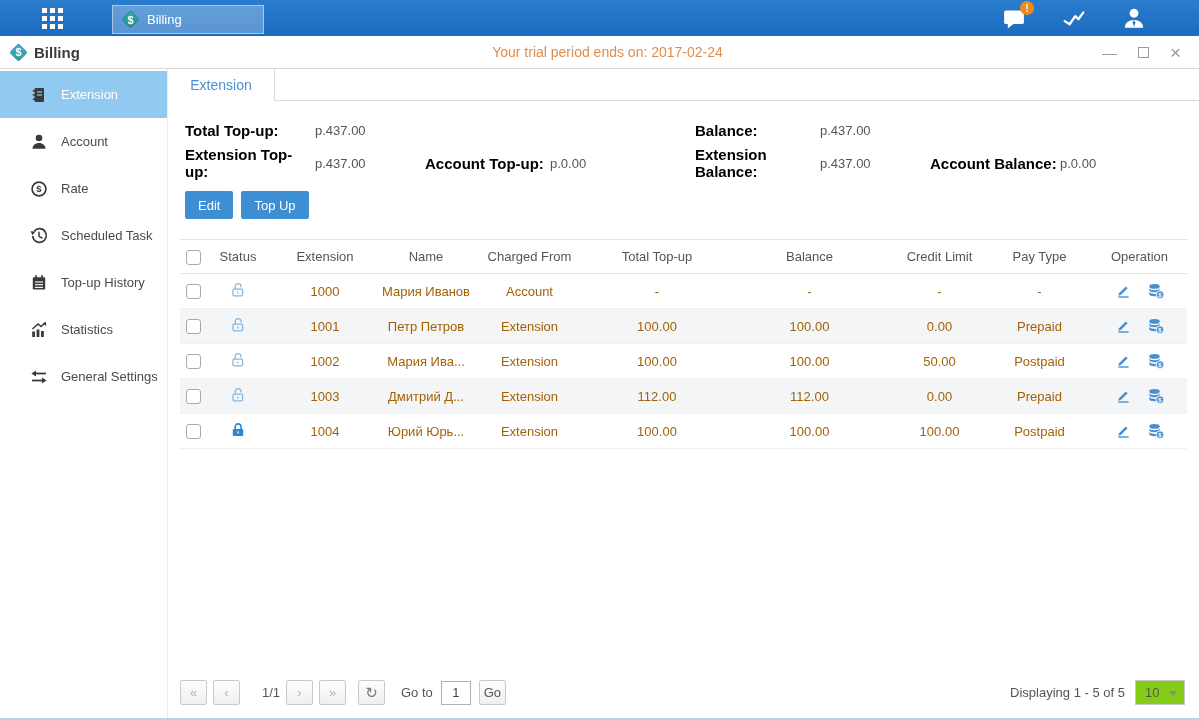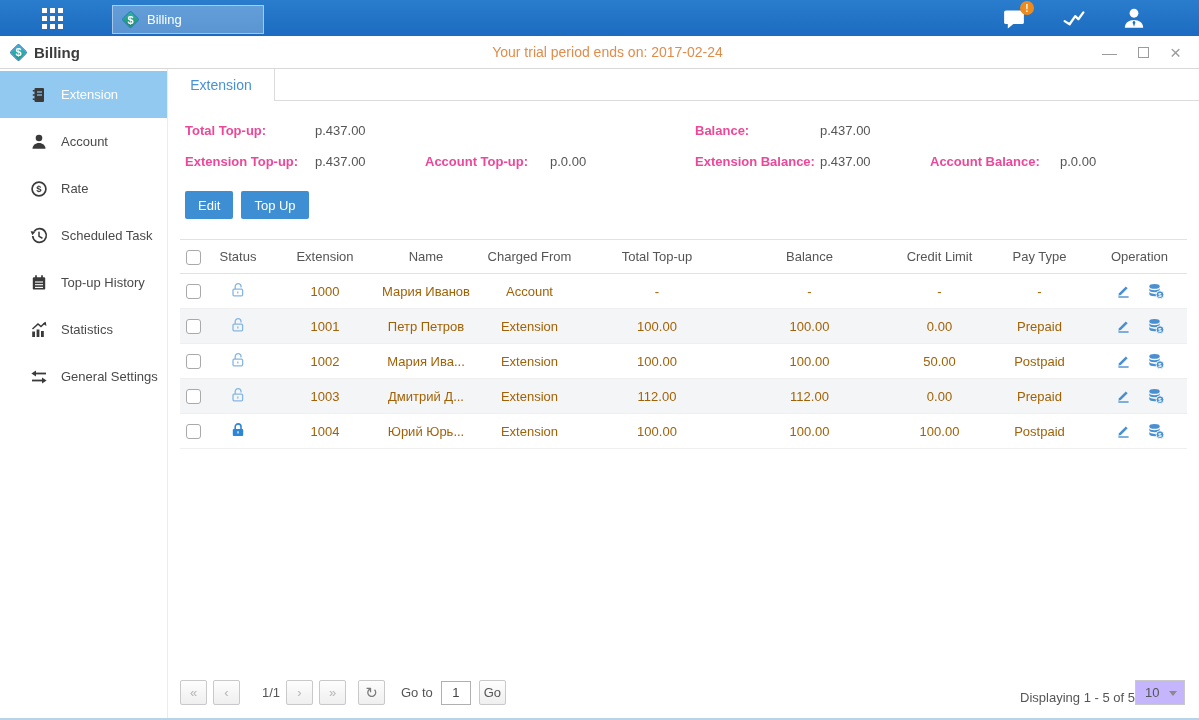--- a/index.html
+++ b/index.html
@@ -58,21 +58,21 @@
   .content { flex:1; display:flex; flex-direction:column; min-width:0; }
   .tabstrip { height:32px; flex:0 0 32px; display:flex; }
   .tab-active { width:107px; display:flex; align-items:center; justify-content:center;
     color:#4a90d6; font-size:14px; border-right:1px solid #dcdcdc; background:#fff;
     cursor:pointer; }
   .tabstrip-rest { flex:1; border-bottom:1px solid #dcdcdc; }
 
   .summary { padding:14px 0 0 17px; }
   .sum-row { display:grid; grid-template-columns:130px 110px 125px 145px 125px 110px 130px auto;
     height:31px; align-items:center; }
-  .sum-label { font-size:13px; font-weight:bold; color:#ec4899; }
+  .sum-label { font-size:15px; font-weight:bold; color:#000000; }
   .sum-value { font-size:13px; color:#555; }
 
   .actions { margin:14px 0 0 17px; display:flex; gap:8px; }
   .btn-blue { background:#3d8ed2; color:#fff; border:none; font-size:13px;
     height:28px; padding:0 13px; border-radius:2px; cursor:pointer;
     font-family:inherit; }
 
   table.grid { margin:20px 12px 0; border-collapse:collapse; width:calc(100% - 24px);
     table-layout:fixed; }
   table.grid th { height:34px; font-size:13px; font-weight:normal; color:#555;
@@ -93,22 +93,22 @@
     align-items:center; font-size:13px; color:#555; }
   .pg-btn { width:27px; height:25px; border:1px solid #c9c9c9; border-radius:2px;
     background:linear-gradient(#fdfdfd,#efefef); color:#b5b5b5; font-size:13px;
     display:flex; align-items:center; justify-content:center; cursor:pointer;
     margin-right:6px; }
   .pg-btn.refresh { color:#7a7a7a; font-size:15px; margin-left:6px; }
   .pg-num { width:34px; text-align:right; margin-right:6px; }
   .goto-label { margin:0 8px 0 10px; }
   .goto-input { width:30px; height:24px; border:1px solid #b0b0b0; text-align:center;
     font-size:13px; color:#444; font-family:inherit; margin-right:8px; }
-  .pg-right { margin-left:auto; display:flex; align-items:flex-end; }
-  .pagesize { width:50px; height:25px; border:1px solid #c9c9c9; background:#c4b5fd;
+  .pg-right { margin-left:auto; display:flex; align-items:center; gap:10px; }
+  .pagesize { width:50px; height:25px; border:1px solid #c9c9c9; background:#84cc16;
     display:flex; align-items:center; padding-left:9px; position:relative; cursor:pointer; }
   .pagesize .tri { position:absolute; right:7px; top:10px; width:0; height:0;
     border-left:4px solid transparent; border-right:4px solid transparent;
     border-top:5px solid #8a8a8a; }
 </style>
 </head>
 <body>
 
 <div class="window">
 

